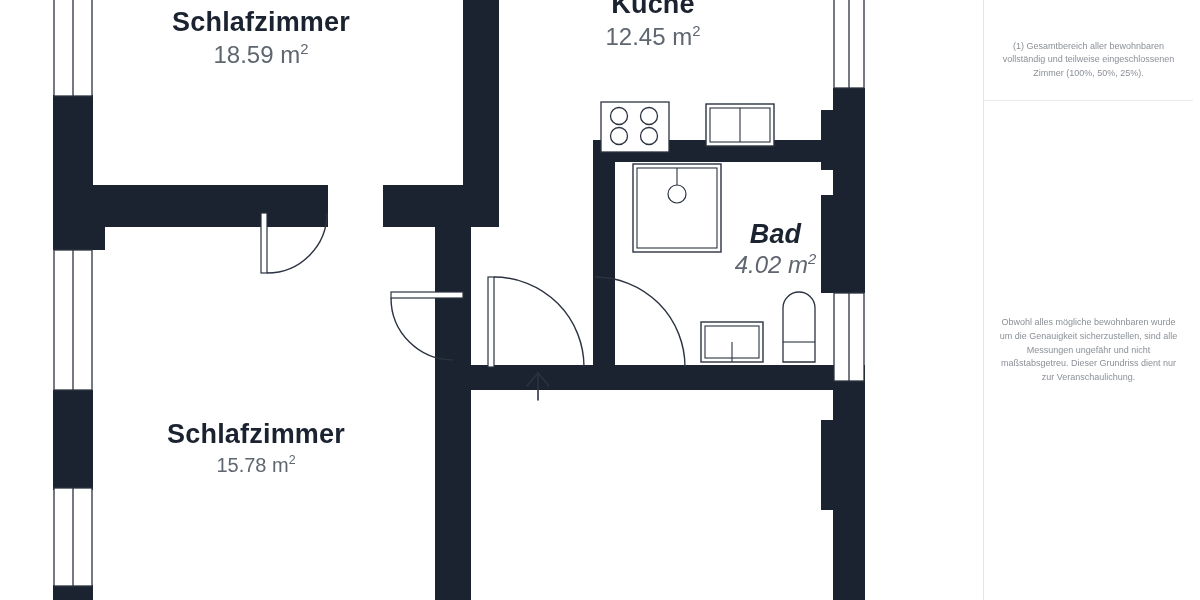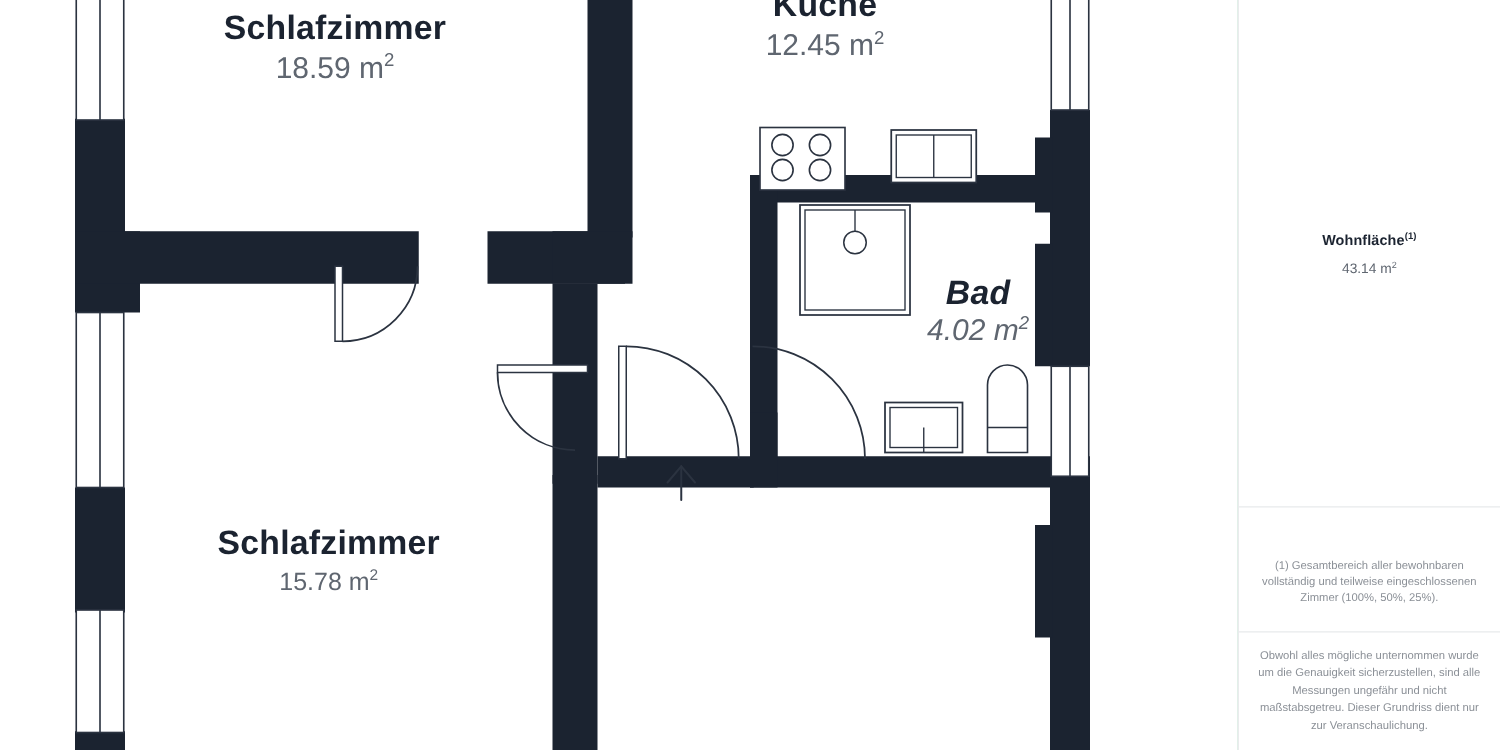--- a/index.html
+++ b/index.html
@@ -9,20 +9,21 @@
     width: 1200px; height: 600px;
     background: #ffffff;
     font-family: "Liberation Sans", sans-serif;
     overflow: hidden;
   }
   #app {
     position: relative;
     width: 1193px; height: 600px;
     background: #86efac;
     display: flex;
+    justify-content: flex-end;
   }
   
   #planpane {
     position: relative;
     width: 990px; height: 600px;
     background: #ffffff;
     flex: 0 0 990px;
   }
   #plansvg { position: absolute; left: 0; top: 0; }
 
@@ -255,28 +256,22 @@
     </div>
 
     <div class="room-label" id="lbl-schlaf2">
       <div class="room-name">Schlafzimmer</div>
       <div class="room-area"><span>15.78 m</span><sup>2</sup></div>
     </div>
   </div>
 
   <div id="sidebar">
 
-    <div class="side-sec" id="sec-summary">
-      <div id="summary-inner">
-        <div id="summary-title"><span>Wohnfläche</span><sup>(1)</sup></div>
-        <div id="summary-value"><span>43.14 m</span><sup>2</sup></div>
-      </div>
-    </div>
 
     <div class="side-sec" id="sec-footnote">
       <div id="footnote-text">(1) Gesamtbereich aller bewohnbaren vollständig und teilweise eingeschlossenen Zimmer (100%, 50%, 25%).</div>
     </div>
 
     <div class="side-sec" id="sec-disclaimer">
-      <div id="disclaimer-text">Obwohl alles mögliche unternommen wurde um die Genauigkeit sicherzustellen, sind alle Messungen ungefähr und nicht maßstabsgetreu. Dieser Grundriss dient nur zur Veranschaulichung.</div>
+      <div id="disclaimer-text">Obwohl alles mögliche bewohnbaren wurde um die Genauigkeit sicherzustellen, sind alle Messungen ungefähr und nicht maßstabsgetreu. Dieser Grundriss dient nur zur Veranschaulichung.</div>
     </div>
   </div>
 </div>
 
 </body></html>

